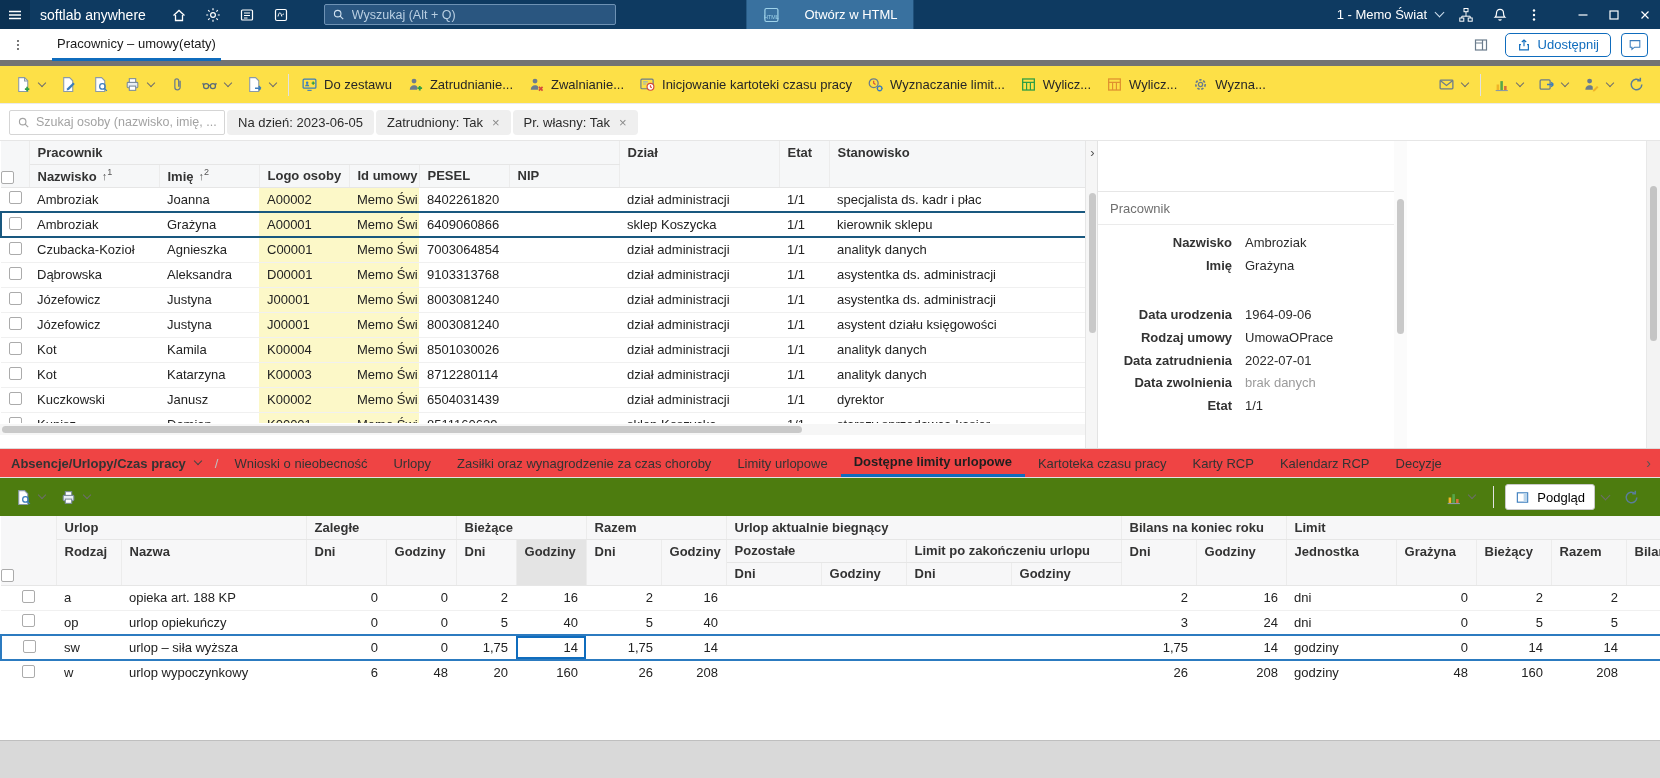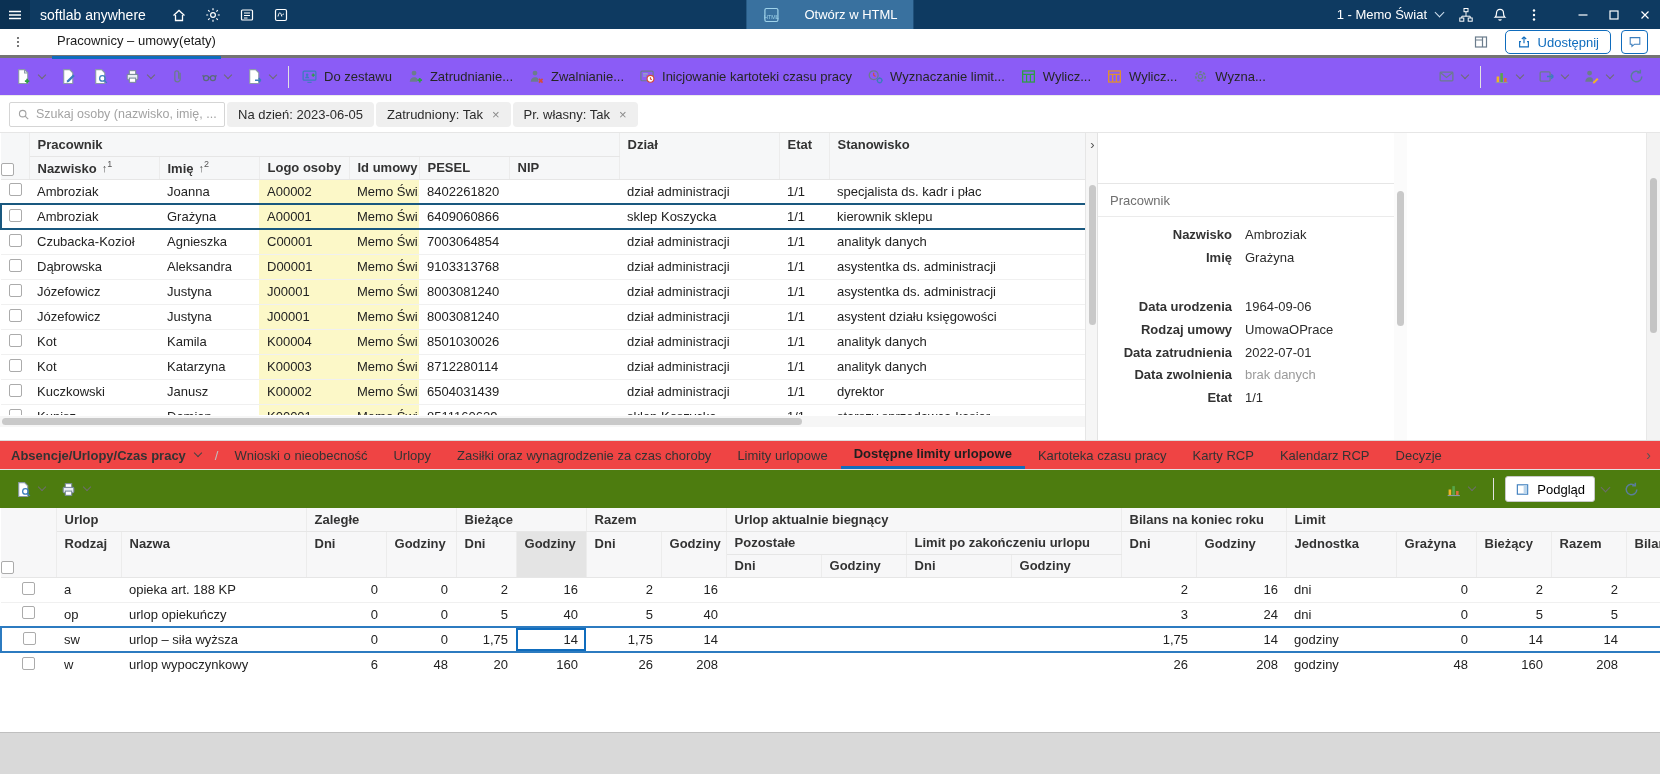--- a/index.html
+++ b/index.html
@@ -18,29 +18,29 @@
   .open-html{position:absolute;left:50%;transform:translateX(-50%);top:0;height:29px;background:#39719f;border:none;color:#fff;font-size:13px;display:flex;align-items:center;gap:24px;padding:0 16px;font-family:inherit;cursor:pointer}
   .tb-right{margin-left:auto;display:flex;align-items:center}
   .tb-company{font-size:13px;margin-right:9px;white-space:nowrap;cursor:pointer}
   .chev{width:7px;height:7px;border-right:1.4px solid currentColor;border-bottom:1.4px solid currentColor;transform:rotate(45deg);display:inline-block;margin-top:-4px}
   .chev.sm{width:6px;height:6px}
   .tb-right .chev{color:#cfe0ef;margin-right:6px}
   .win-btns{display:flex;margin-left:16px}
   .win-btn{width:31px;height:29px;display:flex;align-items:center;justify-content:center;cursor:pointer}
 
   
-  .tabbar{height:29px;display:flex;align-items:center;border-bottom:3px solid #737373;background:#fff}
+  .tabbar{height:37px;display:flex;align-items:center;border-bottom:6px solid #737373;background:#fff}
   .tab-kebab{width:36px;display:flex;justify-content:center;cursor:pointer}
   .tab{height:33px;display:flex;align-items:center;padding:0 5px;margin-left:16px;font-size:13px;color:#1a1a1a;border-bottom:3px solid #0f6cbd;cursor:pointer}
   .tabbar-right{margin-left:auto;display:flex;align-items:center;gap:10px;padding-right:12px}
   .share-btn{display:flex;align-items:center;gap:7px;border:1px solid #0f6cbd;color:#0f6cbd;background:#fff;border-radius:5px;height:24px;padding:0 11px;font-size:13px;font-family:inherit;cursor:pointer}
   .boxed{border:1px solid #0f6cbd;border-radius:4px;width:27px;height:24px;display:flex;align-items:center;justify-content:center;cursor:pointer}
 
   
-  .toolbar{height:38px;display:flex;align-items:center;border-bottom:1px solid #ebebeb;padding:0 8px;gap:1px;background:#8b5cf6}
+  .toolbar{height:38px;display:flex;align-items:center;border-bottom:1px solid #ebebeb;padding:0 8px;gap:1px;background:#fde047}
   .tbtn{display:flex;align-items:center;gap:6px;height:28px;padding:0 7px;font-size:13px;color:#262626;white-space:nowrap;cursor:pointer}
   .tbtn .chev{color:#6d6d6d;width:6px;height:6px;margin-left:1px}
   .vsep{width:1px;height:22px;background:#e2e2e2;margin:0 4px}
   .tb-spacer{flex:1}
 
   
   .filterbar{height:37px;display:flex;align-items:center;gap:2px;padding:0 9px;border-bottom:1px solid #e6e6e6}
   .fsearch{width:216px;height:25px;border:1px solid #d5d5d5;border-radius:2px;display:flex;align-items:center;gap:6px;padding:0 7px}
   .fsearch input{border:none;outline:none;flex:1;font-size:12.5px;font-family:inherit;color:#333;min-width:0}
   .fsearch input::placeholder{color:#a3a3a3}
@@ -145,20 +145,27 @@
     <svg width="16" height="16" viewBox="0 0 16 16">
         <rect x="2.5" y="3" width="11" height="10" rx="1" fill="none" stroke="#fff" stroke-width="1.2"></rect>
         <path d="M5 6h6M5 8.5h6M5 11h3.5" stroke="#fff" stroke-width="1"></path>
       </svg>
   </div>
   <div class="tb-ico">
     <svg width="16" height="16" viewBox="0 0 16 16">
         <rect x="2.5" y="2.5" width="11" height="11" rx="1.5" fill="none" stroke="#fff" stroke-width="1.2"></rect>
         <path d="M5 9.5c.6-2.6 1.4-3.8 1.9-3.8s1.3 1.2 1.9 3.8M9.5 8.2c.4-.9.9-1.4 1.3-1.4" fill="none" stroke="#fff" stroke-width="1"></path>
       </svg>
+  </div>
+  <div class="tb-search">
+    <svg width="13" height="13" viewBox="0 0 16 16">
+        <circle cx="7" cy="7" r="4" fill="none" stroke="#cfe0ef" stroke-width="1.4"></circle>
+        <path d="m10 10 3.8 3.8" stroke="#cfe0ef" stroke-width="1.4"></path>
+      </svg>
+    <input placeholder="Wyszukaj (Alt + Q)" style="">
   </div>
   <button class="open-html">
     <svg width="18" height="18" viewBox="0 0 18 18">
         <rect x="2.5" y="2.5" width="13" height="13" rx="1.5" fill="none" stroke="#9fd3ea" stroke-width="1.2"></rect>
         <text x="9" y="12.5" text-anchor="middle" font-size="5.4" fill="#9fd3ea" font-family="Liberation Sans, sans-serif">HTML</text>
       </svg>
     <span>Otwórz w HTML</span>
   </button>
   <div class="tb-right">
     <span class="tb-company">1 - Memo Świat</span>

